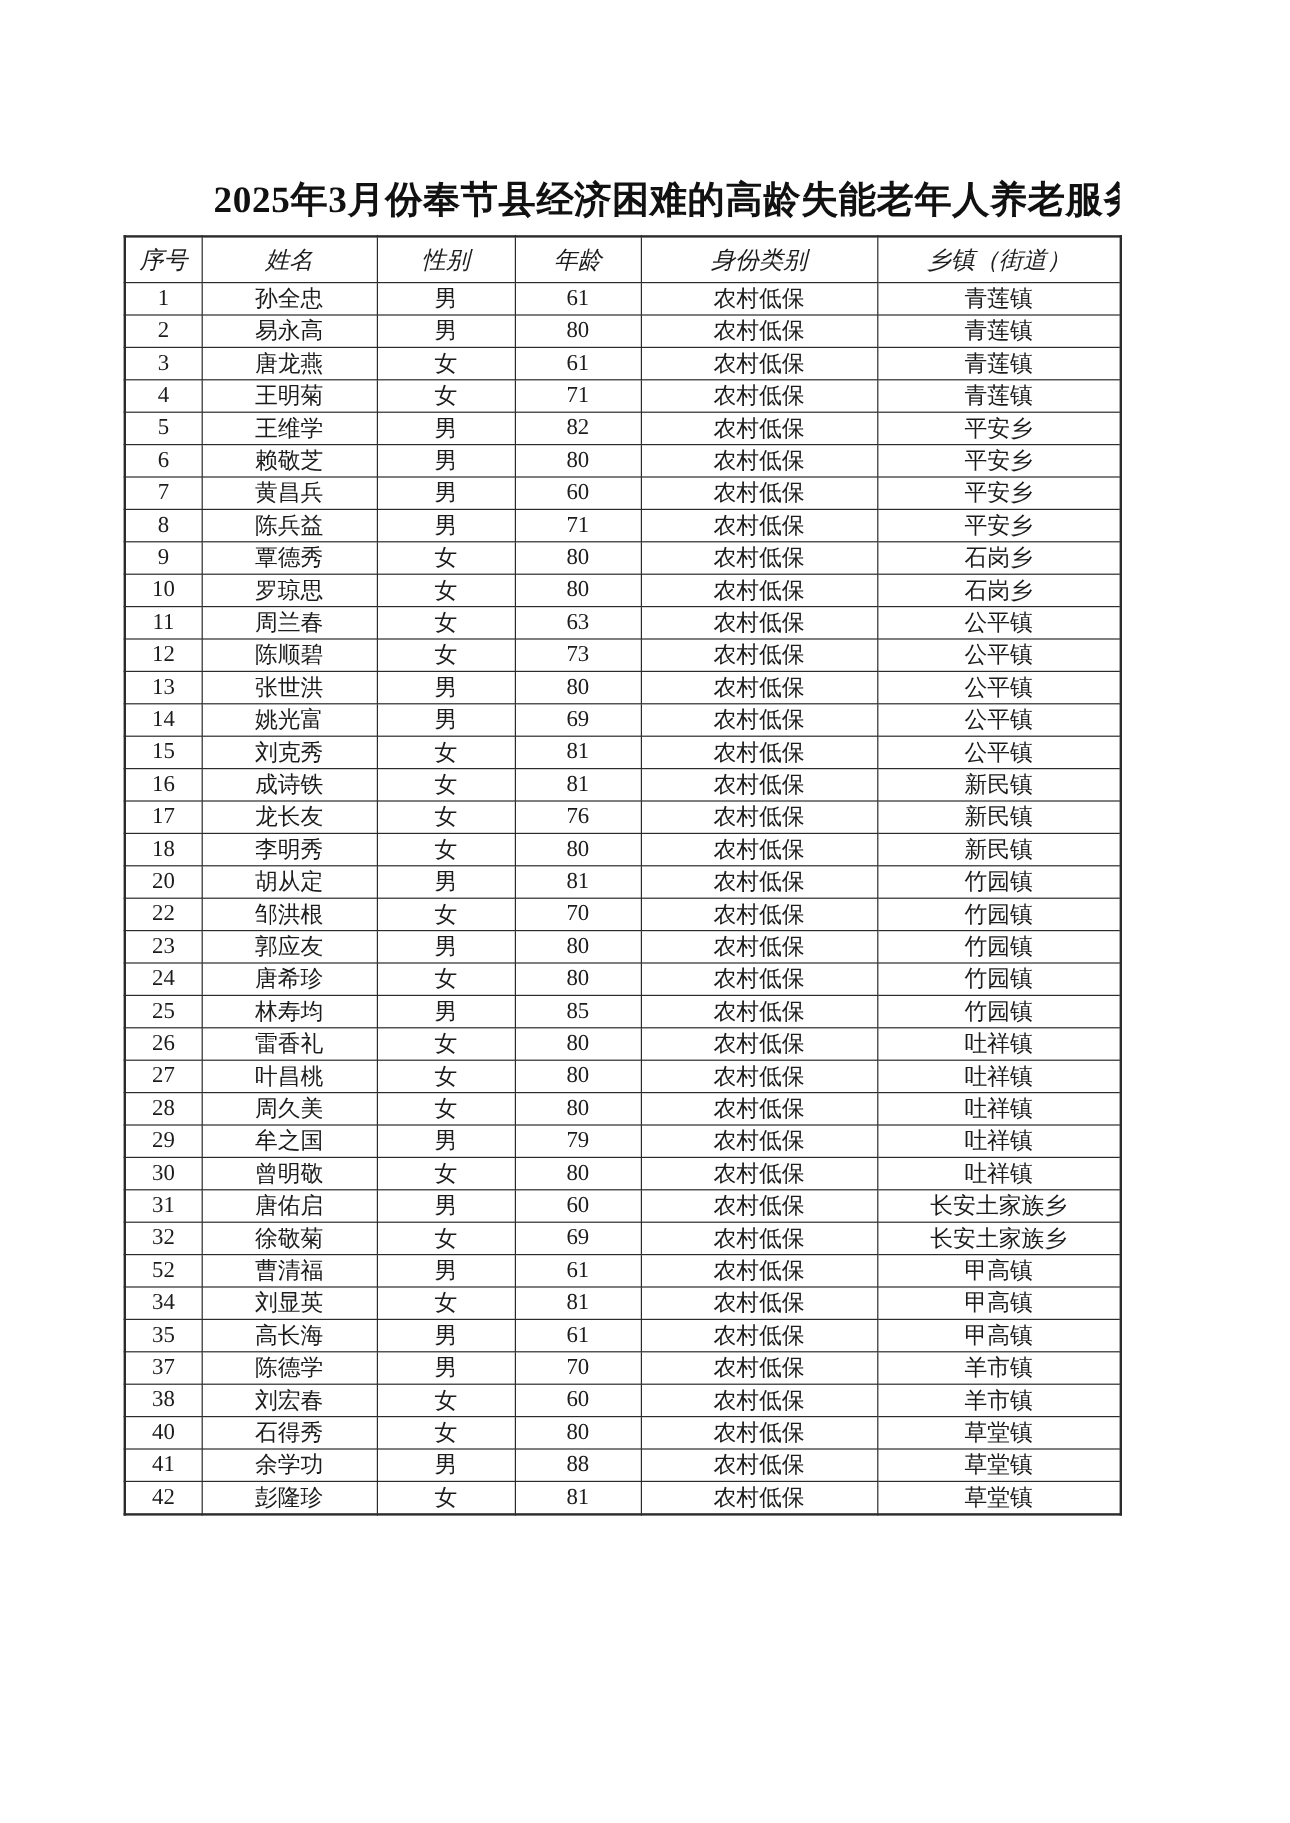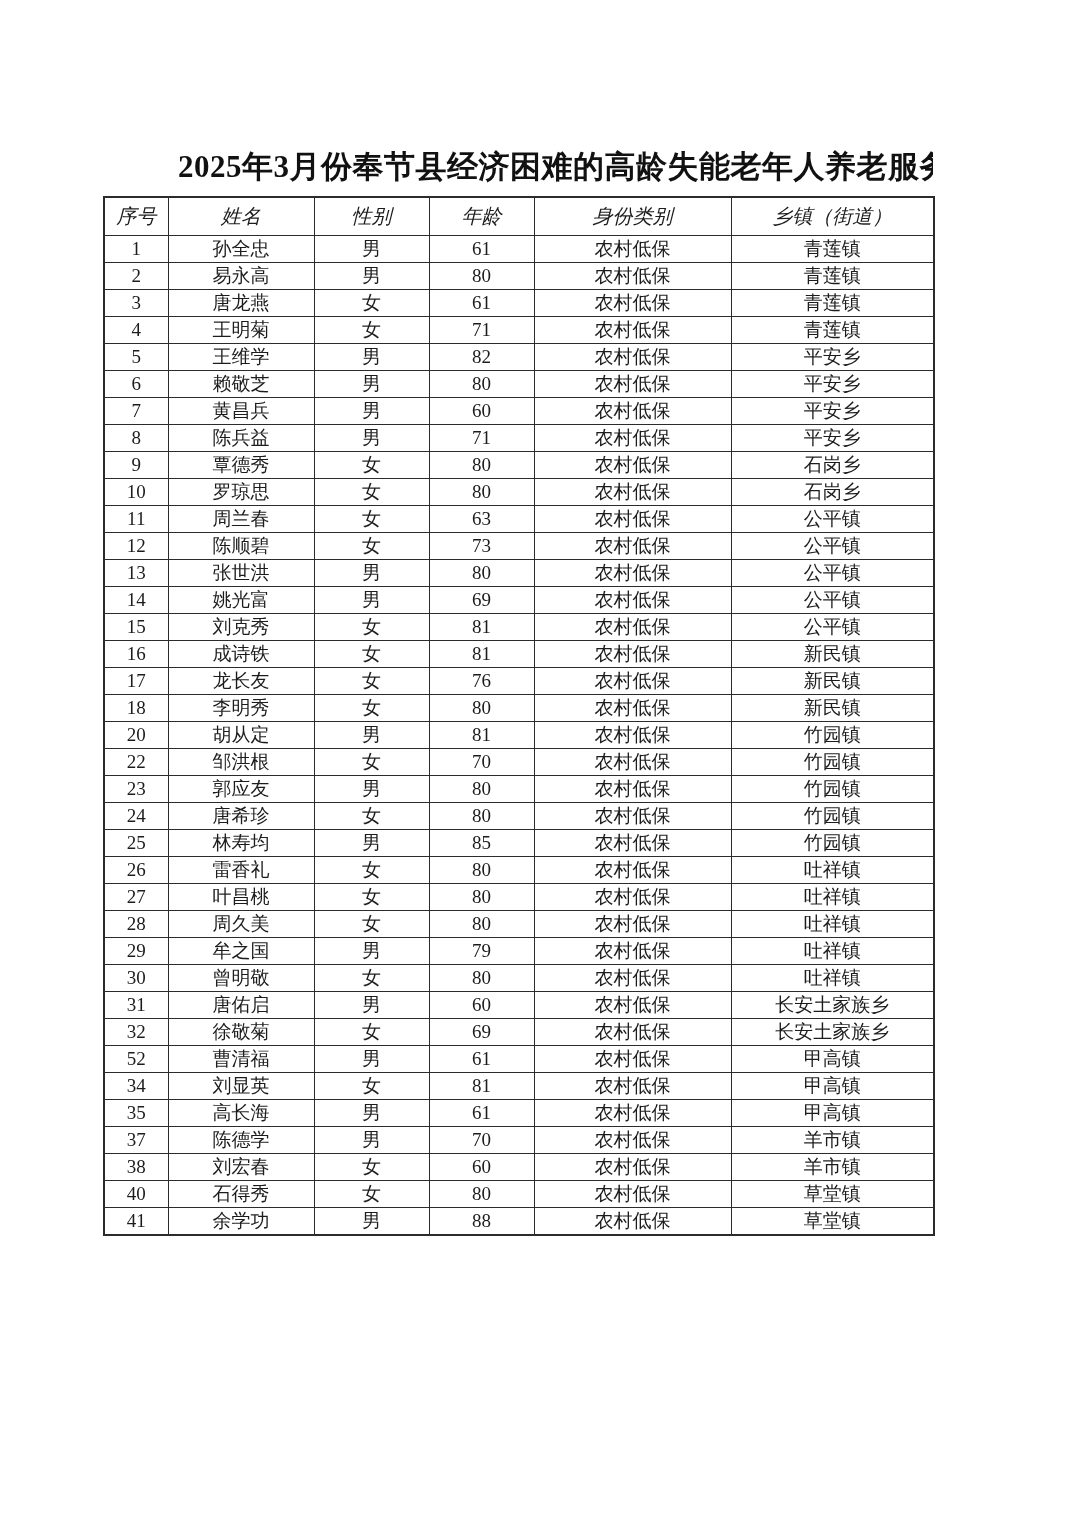--- a/index.html
+++ b/index.html
@@ -381,16 +381,24 @@
           <td>草堂镇</td>
         </tr>
         <tr>
           <td>41</td>
           <td>余学功</td>
           <td>男</td>
           <td>88</td>
           <td>农村低保</td>
           <td>草堂镇</td>
         </tr>
+        <tr>
+          <td>42</td>
+          <td>彭隆珍</td>
+          <td>女</td>
+          <td>81</td>
+          <td>农村低保</td>
+          <td>草堂镇</td>
+        </tr>
       </tbody>
   </table>
 
 </div>
 
 </body></html>

